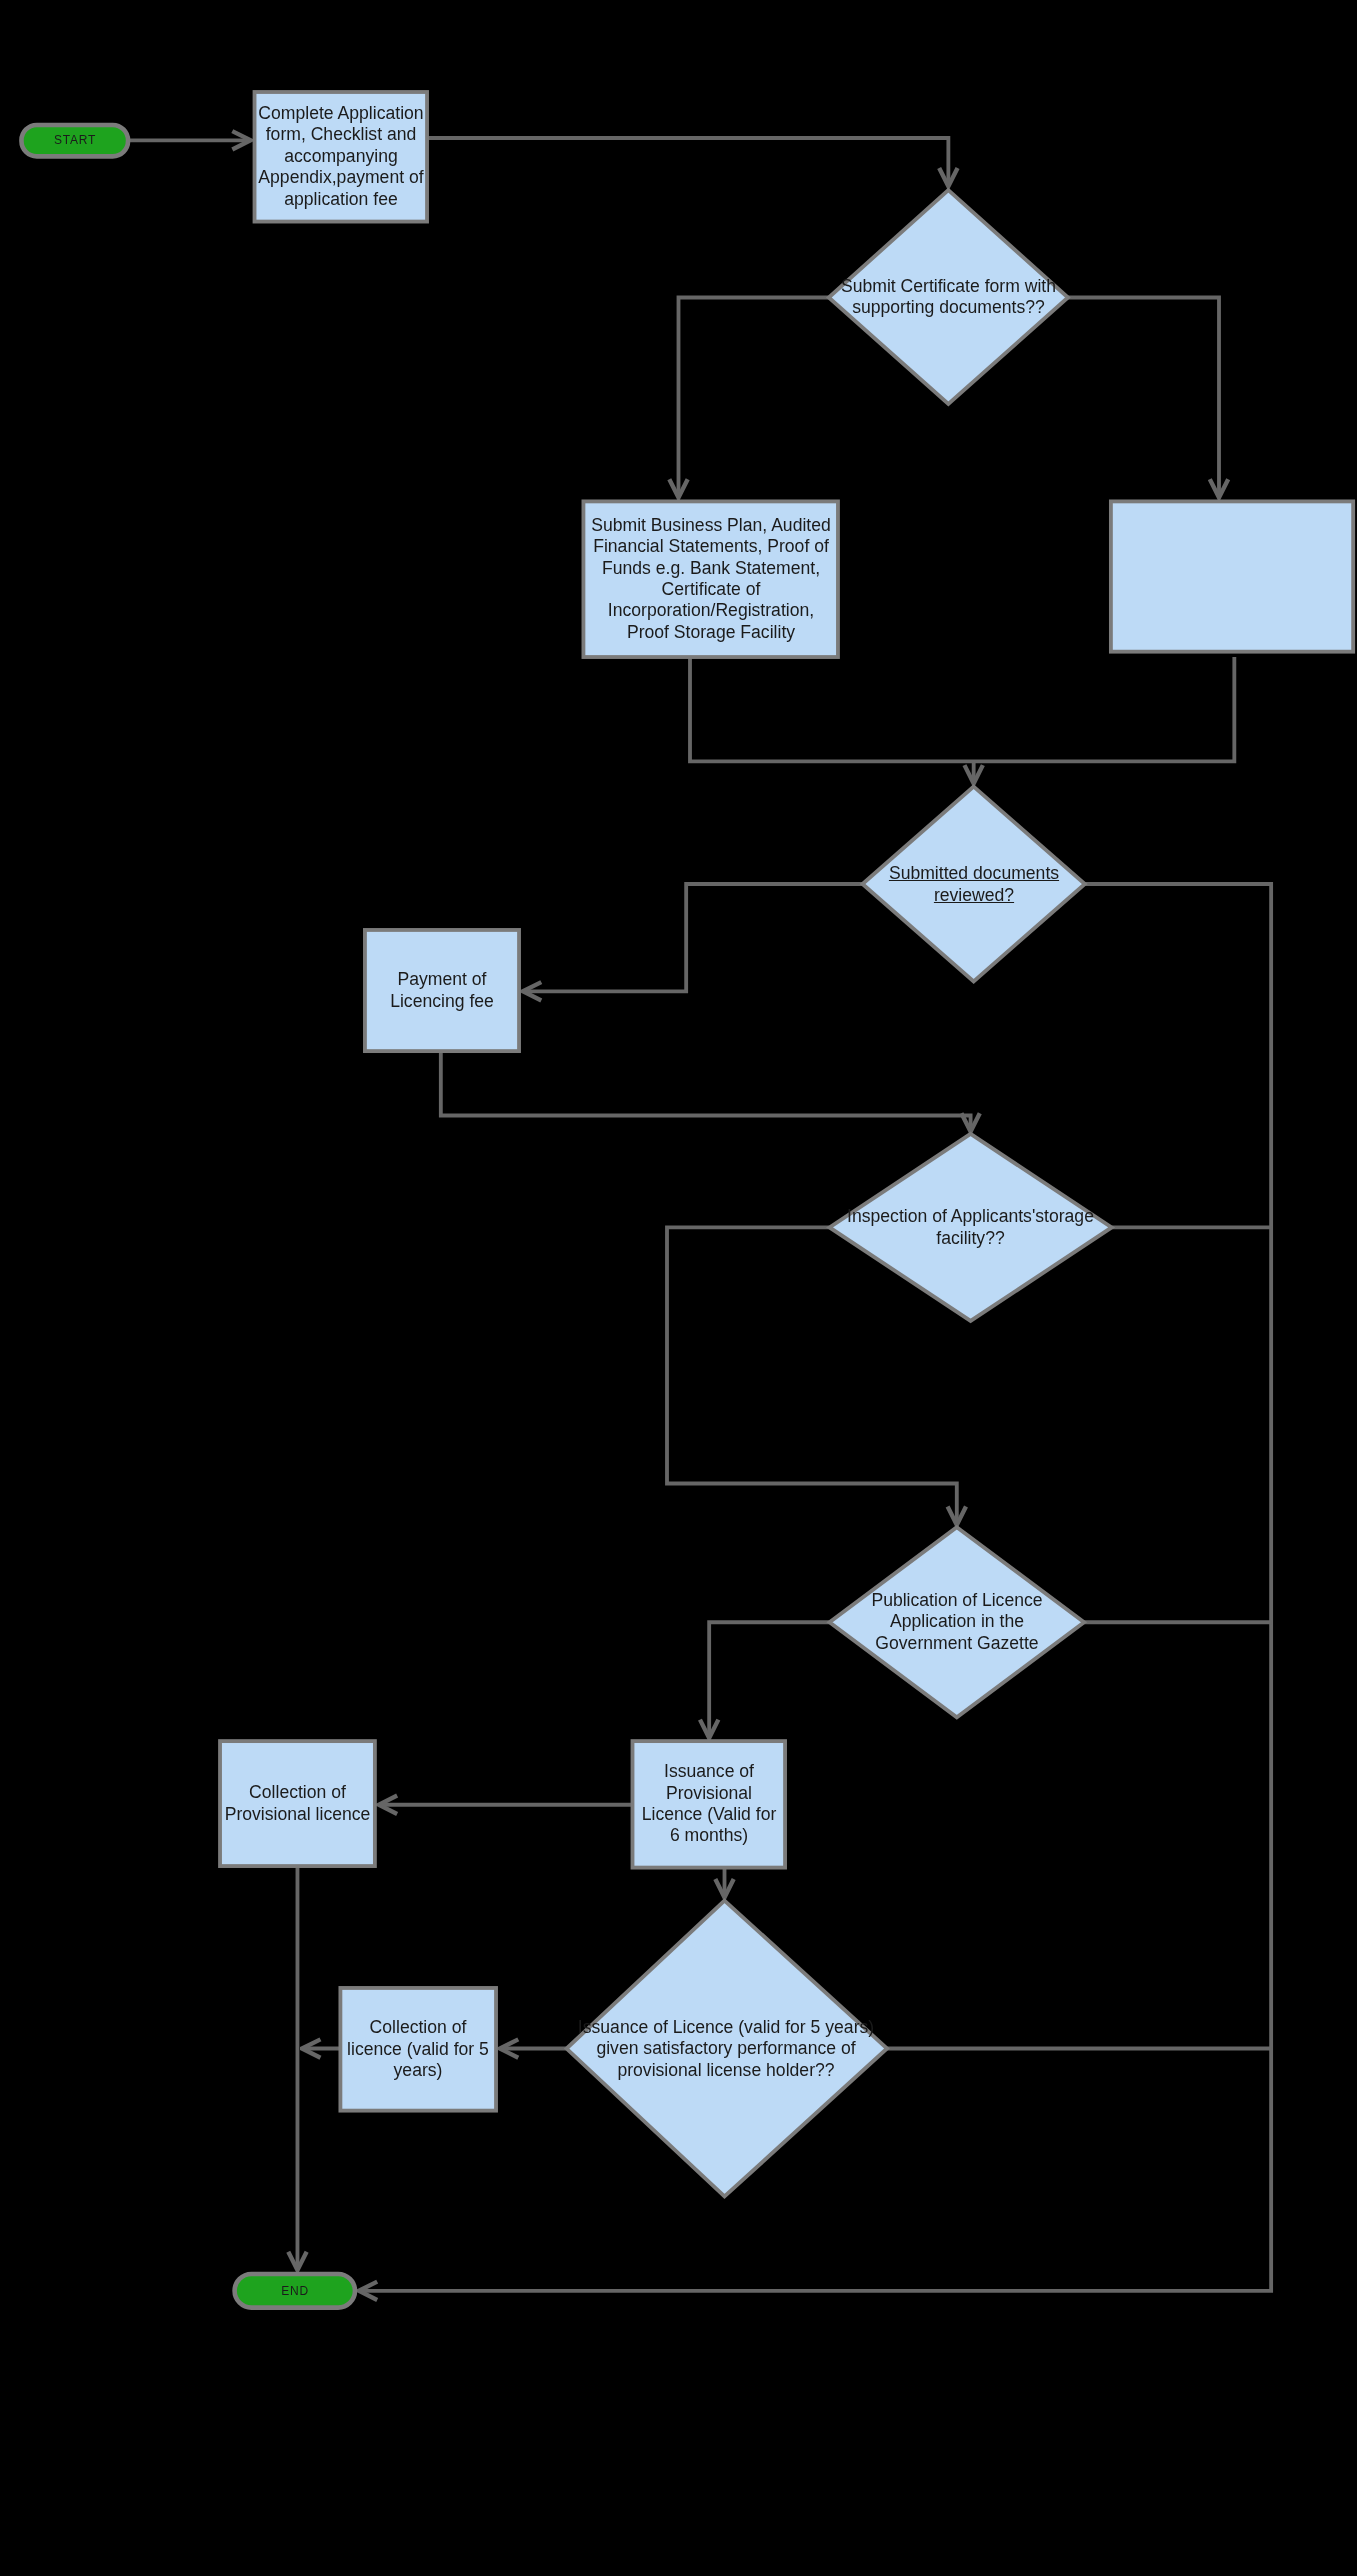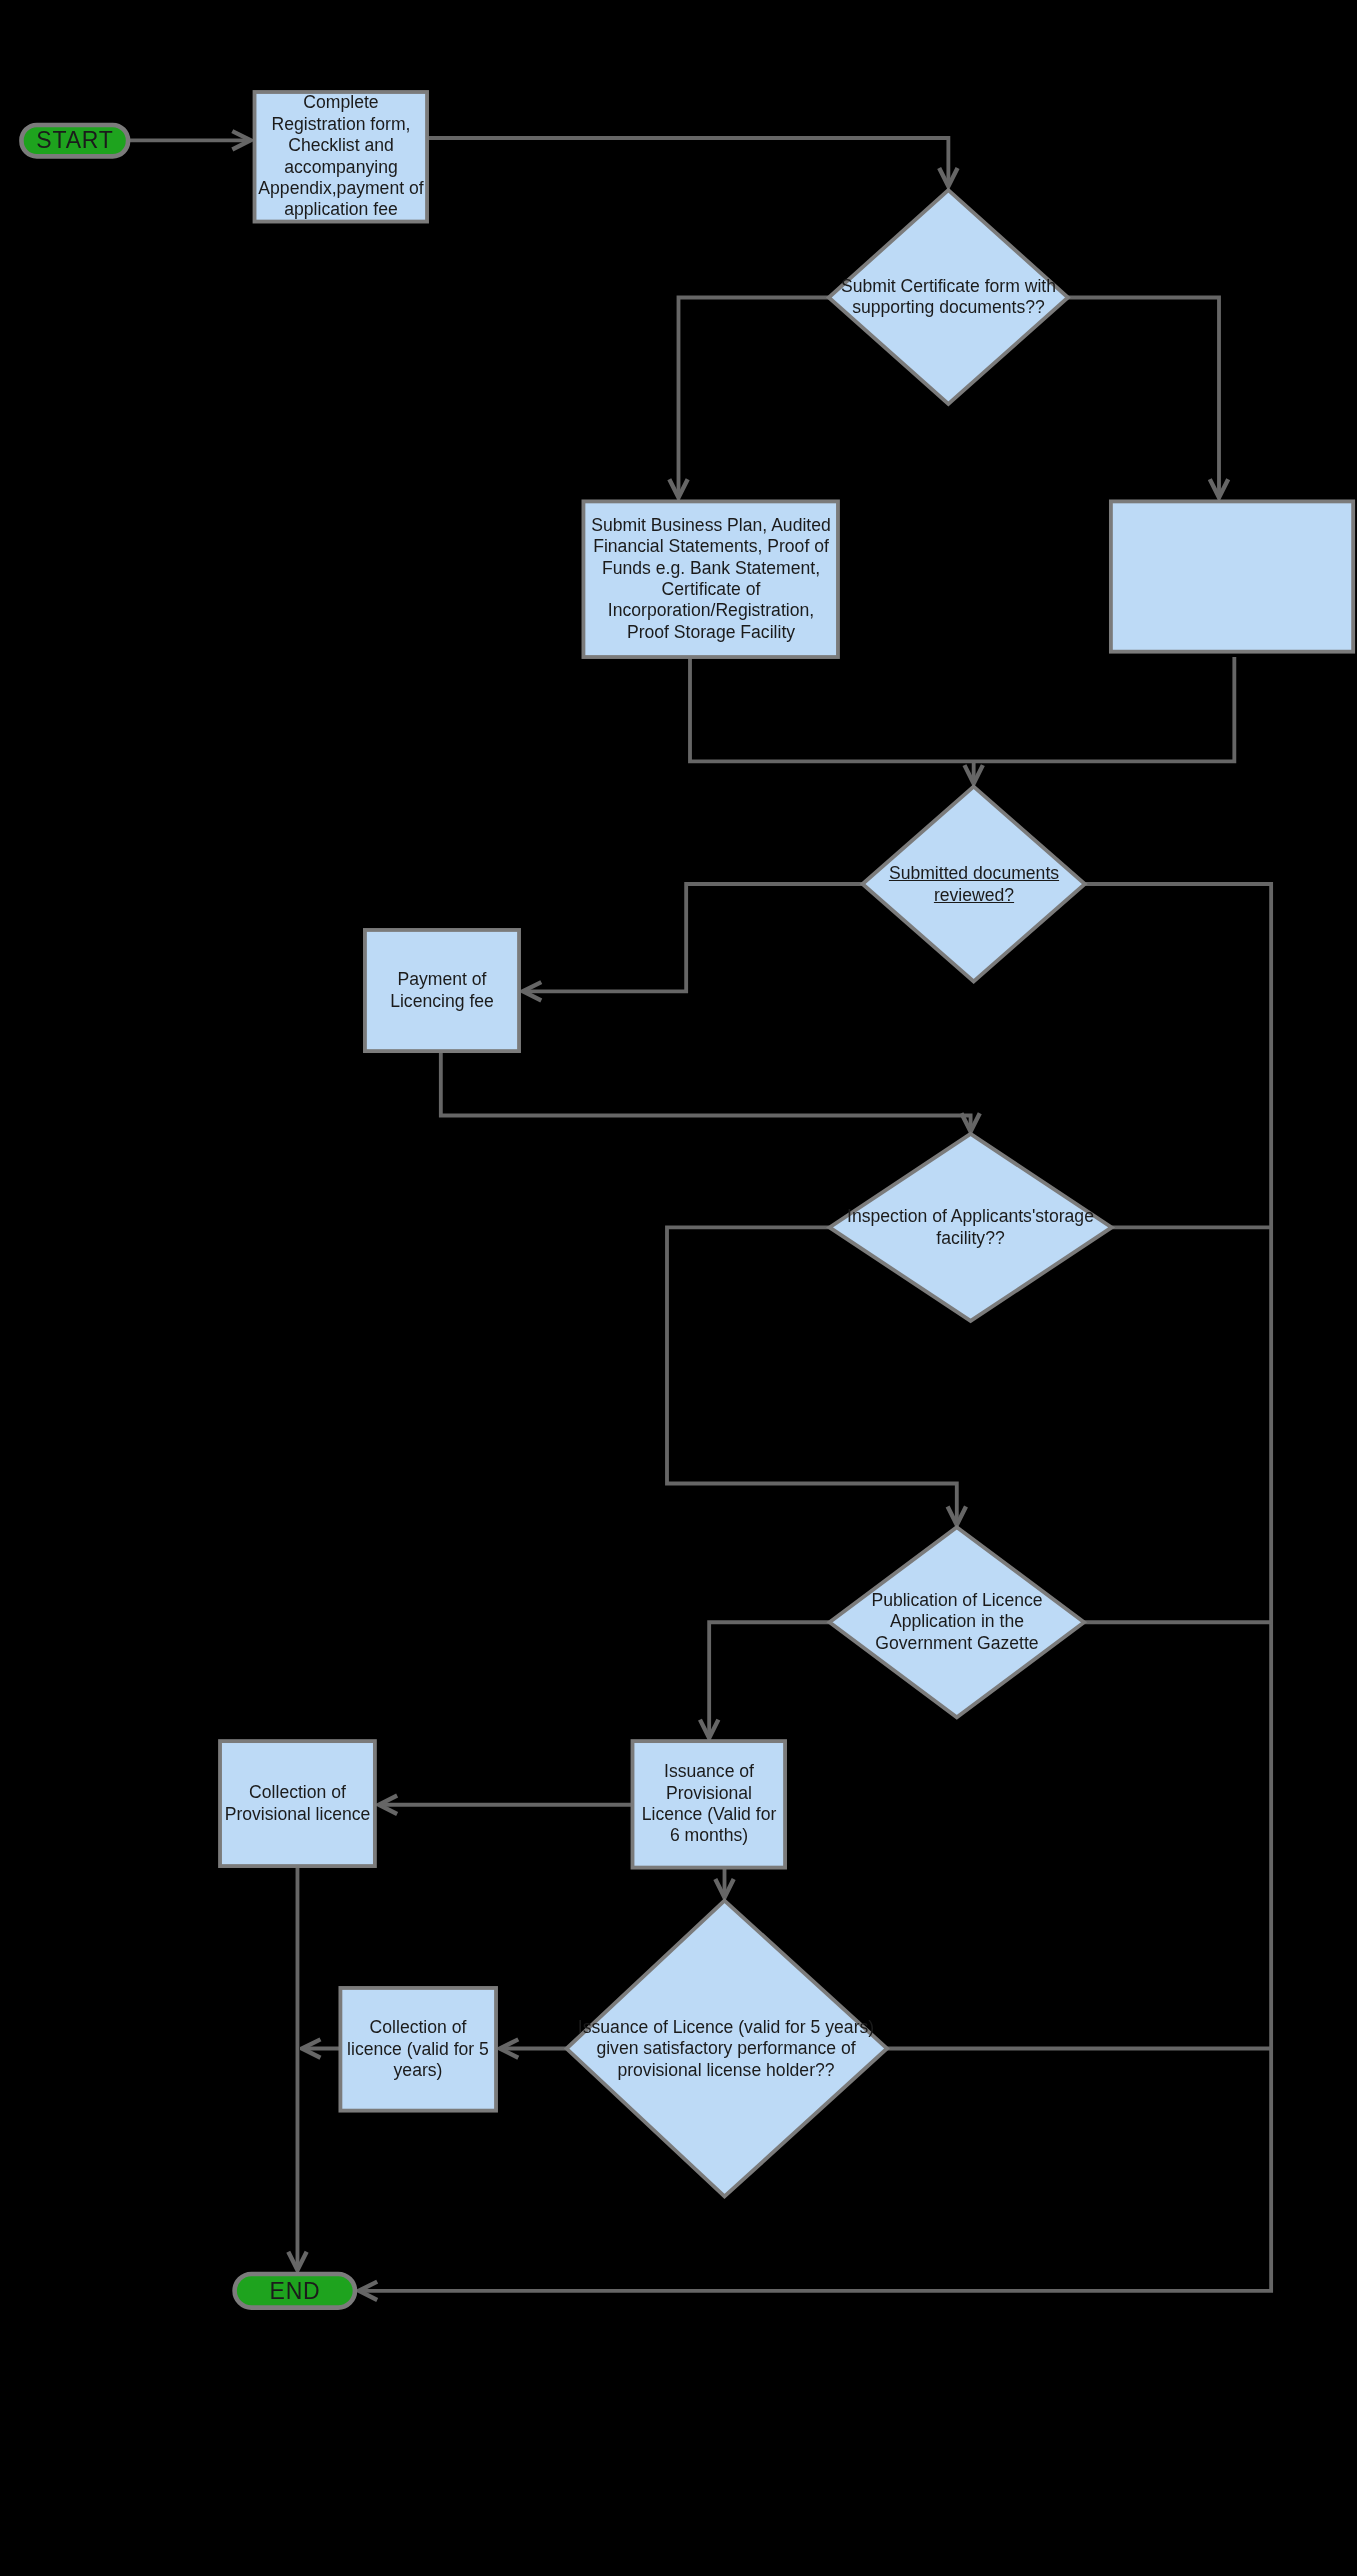--- a/index.html
+++ b/index.html
@@ -41,21 +41,21 @@
     position: absolute;
     display: flex;
     align-items: center;
     justify-content: center;
     text-align: center;
     color: var(--text, #1b1b1b);
     font-size: 17.6px;
     line-height: 1.22;
     pointer-events: none;
   }
-  .label.terminal { font-size: 23px; letter-spacing: 0.8px; }
+  .label.terminal { font-size: 12px; letter-spacing: 0.8px; }
 </style>
 </head>
 <body>
 
 <div id="canvas">
 
   <svg id="wires" width="1357" height="2576" viewBox="0 0 1770 3360">
     <defs>
       <marker id="arrow" viewBox="0 0 10 10" refX="8" refY="5" markerWidth="6" markerHeight="6" orient="auto">
         <path class="arrow-head" d="M1,1 L9,5 L1,9"></path>
@@ -93,21 +93,21 @@
     <polygon class="shape-diamond" points="1248,1992 1414,2116 1248,2240 1082,2116"></polygon>
     <rect class="shape-box" x="825" y="2271" width="199" height="165"></rect>
     <rect class="shape-box" x="287" y="2271" width="202" height="163"></rect>
     <polygon class="shape-diamond" points="945,2479 1157,2672 945,2865 739,2672"></polygon>
     <rect class="shape-box" x="444" y="2593" width="203" height="160"></rect>
     <rect class="shape-terminal" x="306" y="2966" width="157" height="44" rx="22" ry="22"></rect>
   </svg>
 
   <div class="label terminal" style="left:21.5px; top:125px; width:107px; height:31px;">START</div>
 
-  <div class="label" style="left:258px; top:95px; width:166px; height:123px;">Complete Registration form, Checklist and accompanying Appendix,payment of application fee</div>
+  <div class="label" style="left:258px; top:95px; width:166px; height:123px;">Complete Application form, Checklist and accompanying Appendix,payment of application fee</div>
 
   <div class="label" style="left:829px; top:190px; width:239px; height:214px;">Submit Certificate form with supporting documents??</div>
 
   <div class="label" style="left:587px; top:504px; width:248px; height:150px;">Submit Business Plan, Audited Financial Statements, Proof of Funds e.g. Bank Statement, Certificate of Incorporation/Registration, Proof Storage Facility</div>
 
 
   <div class="label" style="left:863px; top:787px; width:222px; height:195px;text-decoration:underline;">Submitted documents reviewed?</div>
 
   <div class="label" style="left:368px; top:933px; width:148px; height:115px;">Payment of Licencing fee</div>
 

